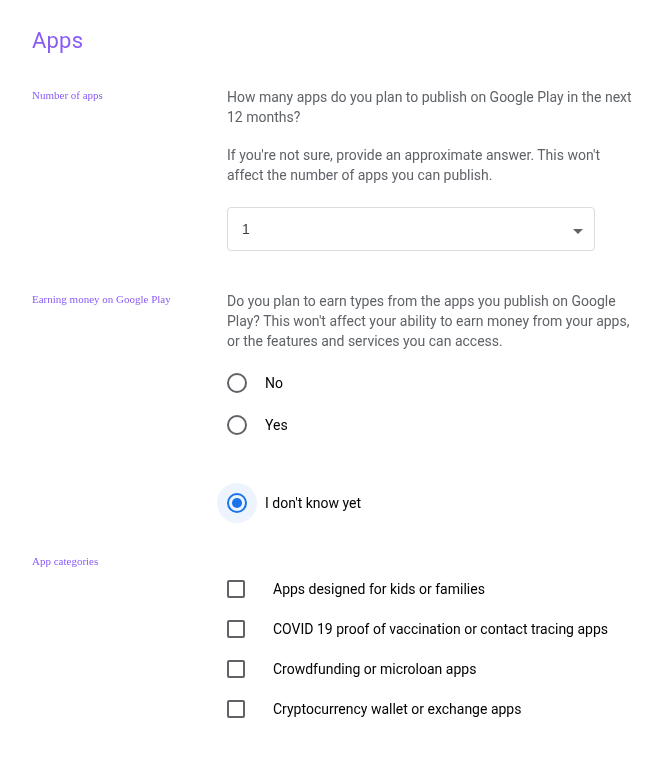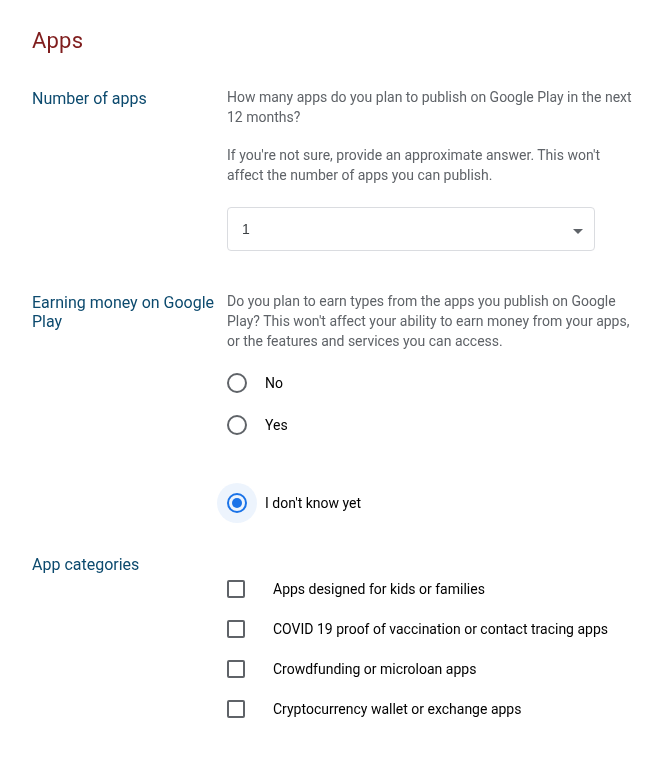--- a/index.html
+++ b/index.html
@@ -11,34 +11,35 @@
       font-family: Roboto, Arial, sans-serif;
       background: #fff;
       color: #202124;
       padding: 28px 32px;
       width: 669px;
       font-size: 14px;
     }
     h1 {
       font-size: 22px;
       font-weight: 400;
-      color: #7f1d1d;
+      color: #8b5cf6;
       margin-bottom: 34px;
       letter-spacing: 0.2px;
     }
     .form-row {
       display: flex;
       margin-bottom: 40px;
     }
     .form-label {
       width: 195px;
       flex-shrink: 0;
-      font-size: 16px;
-      color: #0c4a6e;
+      font-size: 11px;
+      color: #8b5cf6;
       padding-top: 2px;
+      font-family: Liberation Serif, serif;
     }
     .form-content {
       flex: 1;
       font-size: 14px;
       color: #5f6368;
       line-height: 20px;
     }
     .question {
       margin-bottom: 18px;
     }

